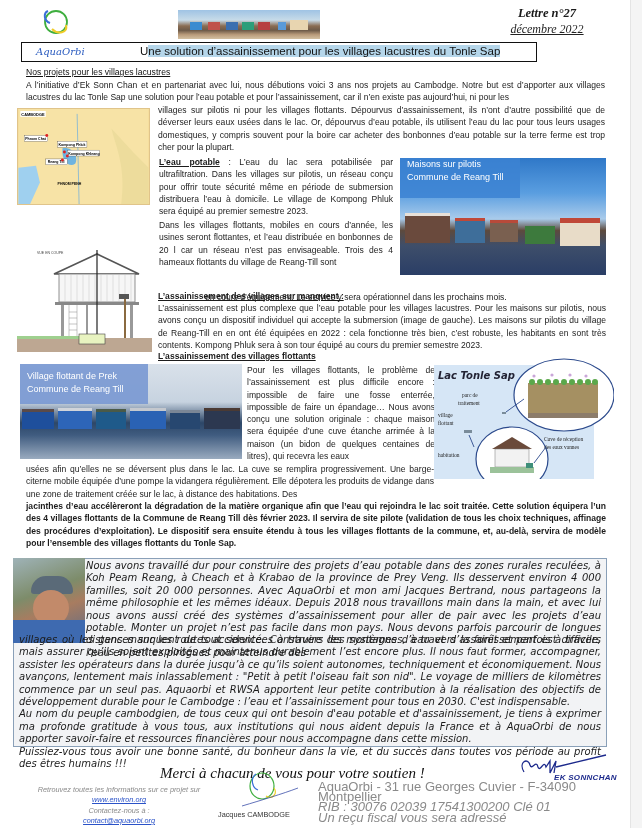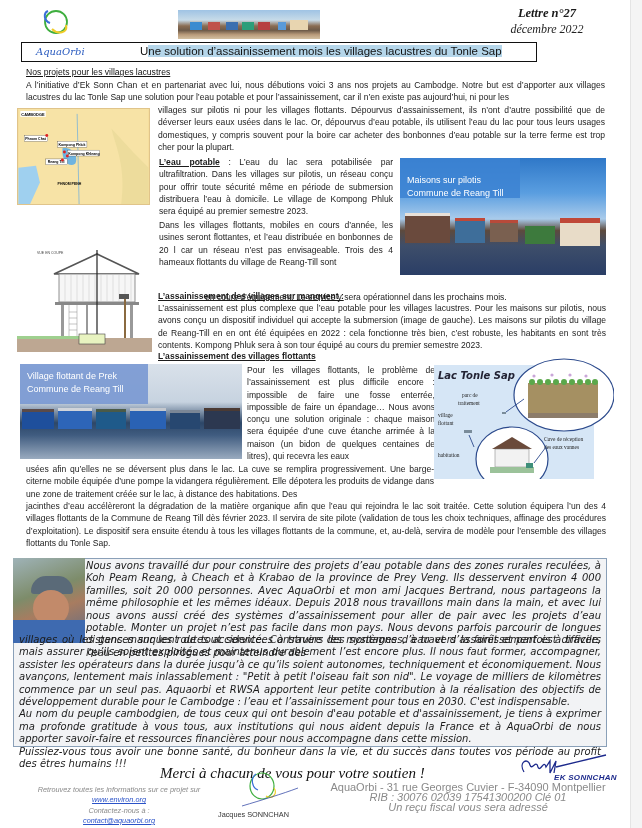--- a/index.html
+++ b/index.html
@@ -6,75 +6,75 @@
   html, body { width: 642px; height: 828px; background: #ffffff; overflow: hidden; }
   body { position: relative; font-family: "Liberation Sans", sans-serif; color: #1a1a1a; }
   .abs { position: absolute; }
 
   
   #logo { left: 38px; top: 5px; width: 36px; height: 36px; }
   #banner-photo { left: 178px; top: 10px; width: 142px; height: 29px;
     background: linear-gradient(to bottom, #9fc3e4 0%, #c7dbe8 35%, #8a6d53 55%, #6d5a48 70%, #b99b7a 85%, #d3c0a1 100%); overflow: hidden; }
   #banner-photo .h { position: absolute; bottom: 9px; width: 12px; height: 8px; }
   #letter-number { right: 40px; top: 6px; font-family: "Liberation Serif", serif; font-style: italic; font-weight: bold; font-size: 12.5px; text-align: center; width: 110px; }
-  #letter-date { right: 40px; top: 22px; font-family: "Liberation Serif", serif; font-style: italic; font-size: 12px; text-align: center; width: 110px; color:#222; }
+  #letter-date { right: 40px; top: 22px; font-family: "Liberation Serif", serif; font-style: italic; font-size: 12px; text-align: center; width: 110px; color:#222;text-decoration:underline; }
   #title-bar { left: 21px; top: 42px; width: 516px; height: 20px; border: 1.5px solid #111; }
   #brand-name { left: 36px; top: 46px; font-family: "DejaVu Serif", serif; font-style: italic; font-size: 10px; color: #2a5bbf; }
   #doc-title { left: 140px; top: 45px; font-size: 11.5px; color: #111; }
   #doc-title .hl { background: #b5d6ea; }
 
   
   .txt { font-family: "Liberation Sans", sans-serif; font-size: 8.55px; line-height: 12.3px; color: #1c1c1c; text-align: justify; }
   .head { font-size: 8.6px; font-weight: bold; text-decoration: underline; color: #111; }
   .ul { text-decoration: underline; font-weight: bold; }
 
   #h-projects { left: 26px; top: 66px; }
   #p-intro { left: 26px; top: 79px; width: 579px; }
   #map { left: 17px; top: 108px; width: 133px; height: 97px; background: #f3d58d; border:1px solid #e0c48a; overflow: hidden; }
   #p-intro-2 { left: 158px; top: 104px; width: 447px; }
 
   #p-eau-potable { left: 159px; top: 156px; width: 234px; }
   #p-eau-potable-2 { left: 159px; top: 255px; width: 234px; }
   #photo-pilotis { left: 400px; top: 158px; width: 206px; height: 117px; overflow: hidden;
     background: linear-gradient(to bottom, #2f78c8 0%, #5a9ee0 30%, #a9cbeb 52%, #5d4a3d 62%, #3e4e6a 75%, #2a3e66 100%); }
-  #photo-pilotis-caption { left: 0; top: 0; width: 120px; height: 40px; background: rgba(60,130,210,0.85); color: #fff; font-size: 9px; line-height: 13px; padding: 16px 0 0 7px; }
+  #photo-pilotis-caption { left: 0; top: 0; width: 120px; height: 40px; background: rgba(60,130,210,0.85); color: #fff; font-size: 9px; line-height: 13px; padding: 0 0 0 7px; }
   #p-eau-potable-3 { left: 159px; top: 291px; width: 447px; margin-left: 46px; }
 
   #drawing-pilotis { left: 17px; top: 242px; width: 135px; height: 110px; }
   #h-pilotis { left: 158px; top: 290px; }
   #p-pilotis { left: 158px; top: 302px; width: 448px; }
 
   #h-flottants { left: 158px; top: 350px; }
   #photo-flottant { left: 20px; top: 364px; width: 222px; height: 95px; overflow: hidden;
     background: linear-gradient(to bottom, #d9e1ea 0%, #c7d3e0 40%, #2d4768 62%, #405c80 75%, #9aabbf 100%); }
   #photo-flottant-caption { left: 0; top: 0; width: 128px; height: 40px; background: rgba(118,150,210,0.88); color: #fff; font-size: 9px; line-height: 13px; padding: 6px 0 0 7px; }
   #p-flottants { left: 247px; top: 364px; width: 188px; }
   #diagram { left: 434px; top: 357px; width: 180px; height: 122px; }
   #p-flottants-2 { left: 26px; top: 463px; width: 408px; }
-  #p-flottants-3 { left: 26px; top: 500px; width: 580px; }
+  #p-flottants-3 { left: 26px; top: 500px; width: 580px; font-weight: bold; }
 
   
   #testimony-box { left: 13px; top: 558px; width: 594px; height: 189px; background: #f2f3f5; border: 1px solid #8aa0b8; }
   #portrait { left: 13px; top: 558px; width: 72px; height: 85px; overflow: hidden;
     background: linear-gradient(160deg, #9fb3b8 0%, #7d8c6a 40%, #a87c60 60%, #5a6a88 100%); }
   .it { font-family: "DejaVu Sans", sans-serif; font-style: italic; font-size: 10px; line-height: 12.4px; color: #1b1b1b; text-align: justify; }
   #testimony-1 { left: 86px; top: 560px; width: 515px; }
   #testimony-2 { left: 19px; top: 634px; width: 582px; }
 
   #thanks { left: 160px; top: 765px; font-family: "Liberation Serif", serif; font-style: italic; font-size: 15px; color: #111; }
   #signature { left: 516px; top: 747px; width: 110px; height: 40px; }
   #signer-name { left: 554px; top: 773px; font-family: "Liberation Sans", sans-serif; font-size: 8px; font-weight: bold; font-style: italic; color: #1d2a8c; letter-spacing: 0.3px; }
 
   
   .foot { font-size: 7.3px; font-style: italic; color: #8a8a8a; text-align: center; }
   #footer-left { left: 14px; top: 785px; width: 210px; line-height: 10.3px; }
   #footer-left a { color: #2a52c8; text-decoration: underline; }
   #jb-logo { left: 232px; top: 770px; width: 70px; height: 50px; }
   #jb-name { left: 218px; top: 810px; font-size: 7.3px; color: #333; }
-  #footer-right { left: 318px; top: 782px; width: 300px; line-height: 10.2px; color: #8a8a8a; font-size: 11px; text-align: center; }
+  #footer-right { left: 318px; top: 782px; width: 300px; line-height: 10.2px; color: #8a8a8a; font-size: 13px; }
   #footer-right .ni { font-style: normal; }
 
   #scroll-edge { right: 0; top: 0; width: 12px; height: 828px; background: #f4f4f4; border-left: 1px solid #e4e4e4; }
 </style>
 </head>
 <body>
 
 <svg id="logo" class="abs" viewBox="0 0 36 36">
   <ellipse cx="18" cy="17" rx="11" ry="11" fill="none" stroke="#3eae3e" stroke-width="1.8"></ellipse>
   <path d="M10 6 C5 8 6 16 12 18" fill="none" stroke="#3a6ed8" stroke-width="2"></path>
@@ -86,21 +86,21 @@
   <div class="h" style="left:48px;background:#3b6fb0"></div>
   <div class="h" style="left:64px;background:#2d9e7a"></div>
   <div class="h" style="left:80px;background:#b74040"></div>
   <div class="h" style="left:100px;background:#5a9ad8;width:8px"></div>
   <div class="h" style="left:112px;background:#e8d5b0;width:18px;height:10px"></div>
 </div>
 <div id="letter-number" class="abs">Lettre n°27</div>
 <div id="letter-date" class="abs">décembre 2022</div>
 <div id="title-bar" class="abs"></div>
 <div id="brand-name" class="abs">AquaOrbi</div>
-<div id="doc-title" class="abs"><span>U</span><span class="hl">ne solution d’assainissement mois les villages lacustres du Tonle Sap</span></div>
+<div id="doc-title" class="abs"><span>U</span><span class="hl">ne solution d’assainissement pour les villages lacustres du Tonle Sap</span></div>
 
 <div id="h-projects" class="abs txt"><span class="head" style="font-weight:normal">Nos projets pour les villages lacustres</span></div>
 <div id="p-intro" class="abs txt">A l’initiative d’Ek Sonn Chan et en partenariat avec lui, nous débutions voici 3 ans nos projets au Cambodge. Notre but est d’apporter aux villages lacustres du lac Tonle Sap une solution pour l’eau potable et pour l’assainissement, car il n’en existe pas aujourd’hui, ni pour les</div>
 
 <svg id="map" class="abs" viewBox="0 0 133 97">
   <rect x="0" y="0" width="133" height="97" fill="#f7e3a6"></rect>
   <path d="M0 60 L18 58 L22 75 L12 97 L0 97 Z" fill="#9fd0ef"></path>
   <path d="M45 40 C55 38 62 48 58 56 C52 60 44 54 45 40 Z" fill="#6fb4e0"></path>
   <path d="M95 20 C100 40 110 60 105 97 L133 97 L133 60 L118 45 Z" fill="#eddc9c"></path>
   <path d="M60 5 L62 97" stroke="#78b2d8" stroke-width="0.8" fill="none"></path>
@@ -267,20 +267,20 @@
   <div><a>www.environ.org</a></div>
   <div>Contactez-nous à :</div>
   <div><a>contact@aquaorbi.org</a></div>
 </div>
 <svg id="jb-logo" class="abs" viewBox="0 0 70 50">
   <ellipse cx="30" cy="16" rx="12" ry="13" fill="none" stroke="#3eae3e" stroke-width="1.2"></ellipse>
   <path d="M24 4 C18 8 20 18 26 20" fill="none" stroke="#3a6ed8" stroke-width="1.2"></path>
   <path d="M34 26 C40 30 46 24 42 18" fill="none" stroke="#f0cc2a" stroke-width="1.2"></path>
   <path d="M10 36 C30 30 50 24 66 18" fill="none" stroke="#3a4ea8" stroke-width="0.8"></path>
 </svg>
-<div id="jb-name" class="abs" style="font-family:'Liberation Sans',sans-serif">Jacques SONNCHAN</div>
+<div id="jb-name" class="abs" style="font-family:'Liberation Sans',sans-serif">Jacques CAMBODGE</div>
 <div id="footer-right" class="abs">
   <div class="ni">AquaOrbi - 31 rue Georges Cuvier - F-34090 Montpellier</div>
   <div style="font-style:italic">RIB : 30076 02039 17541300200 Clé 01</div>
   <div style="font-style:italic">Un reçu fiscal vous sera adressé</div>
 </div>
 
 <div id="scroll-edge" class="abs"></div>
 
 </body></html>

